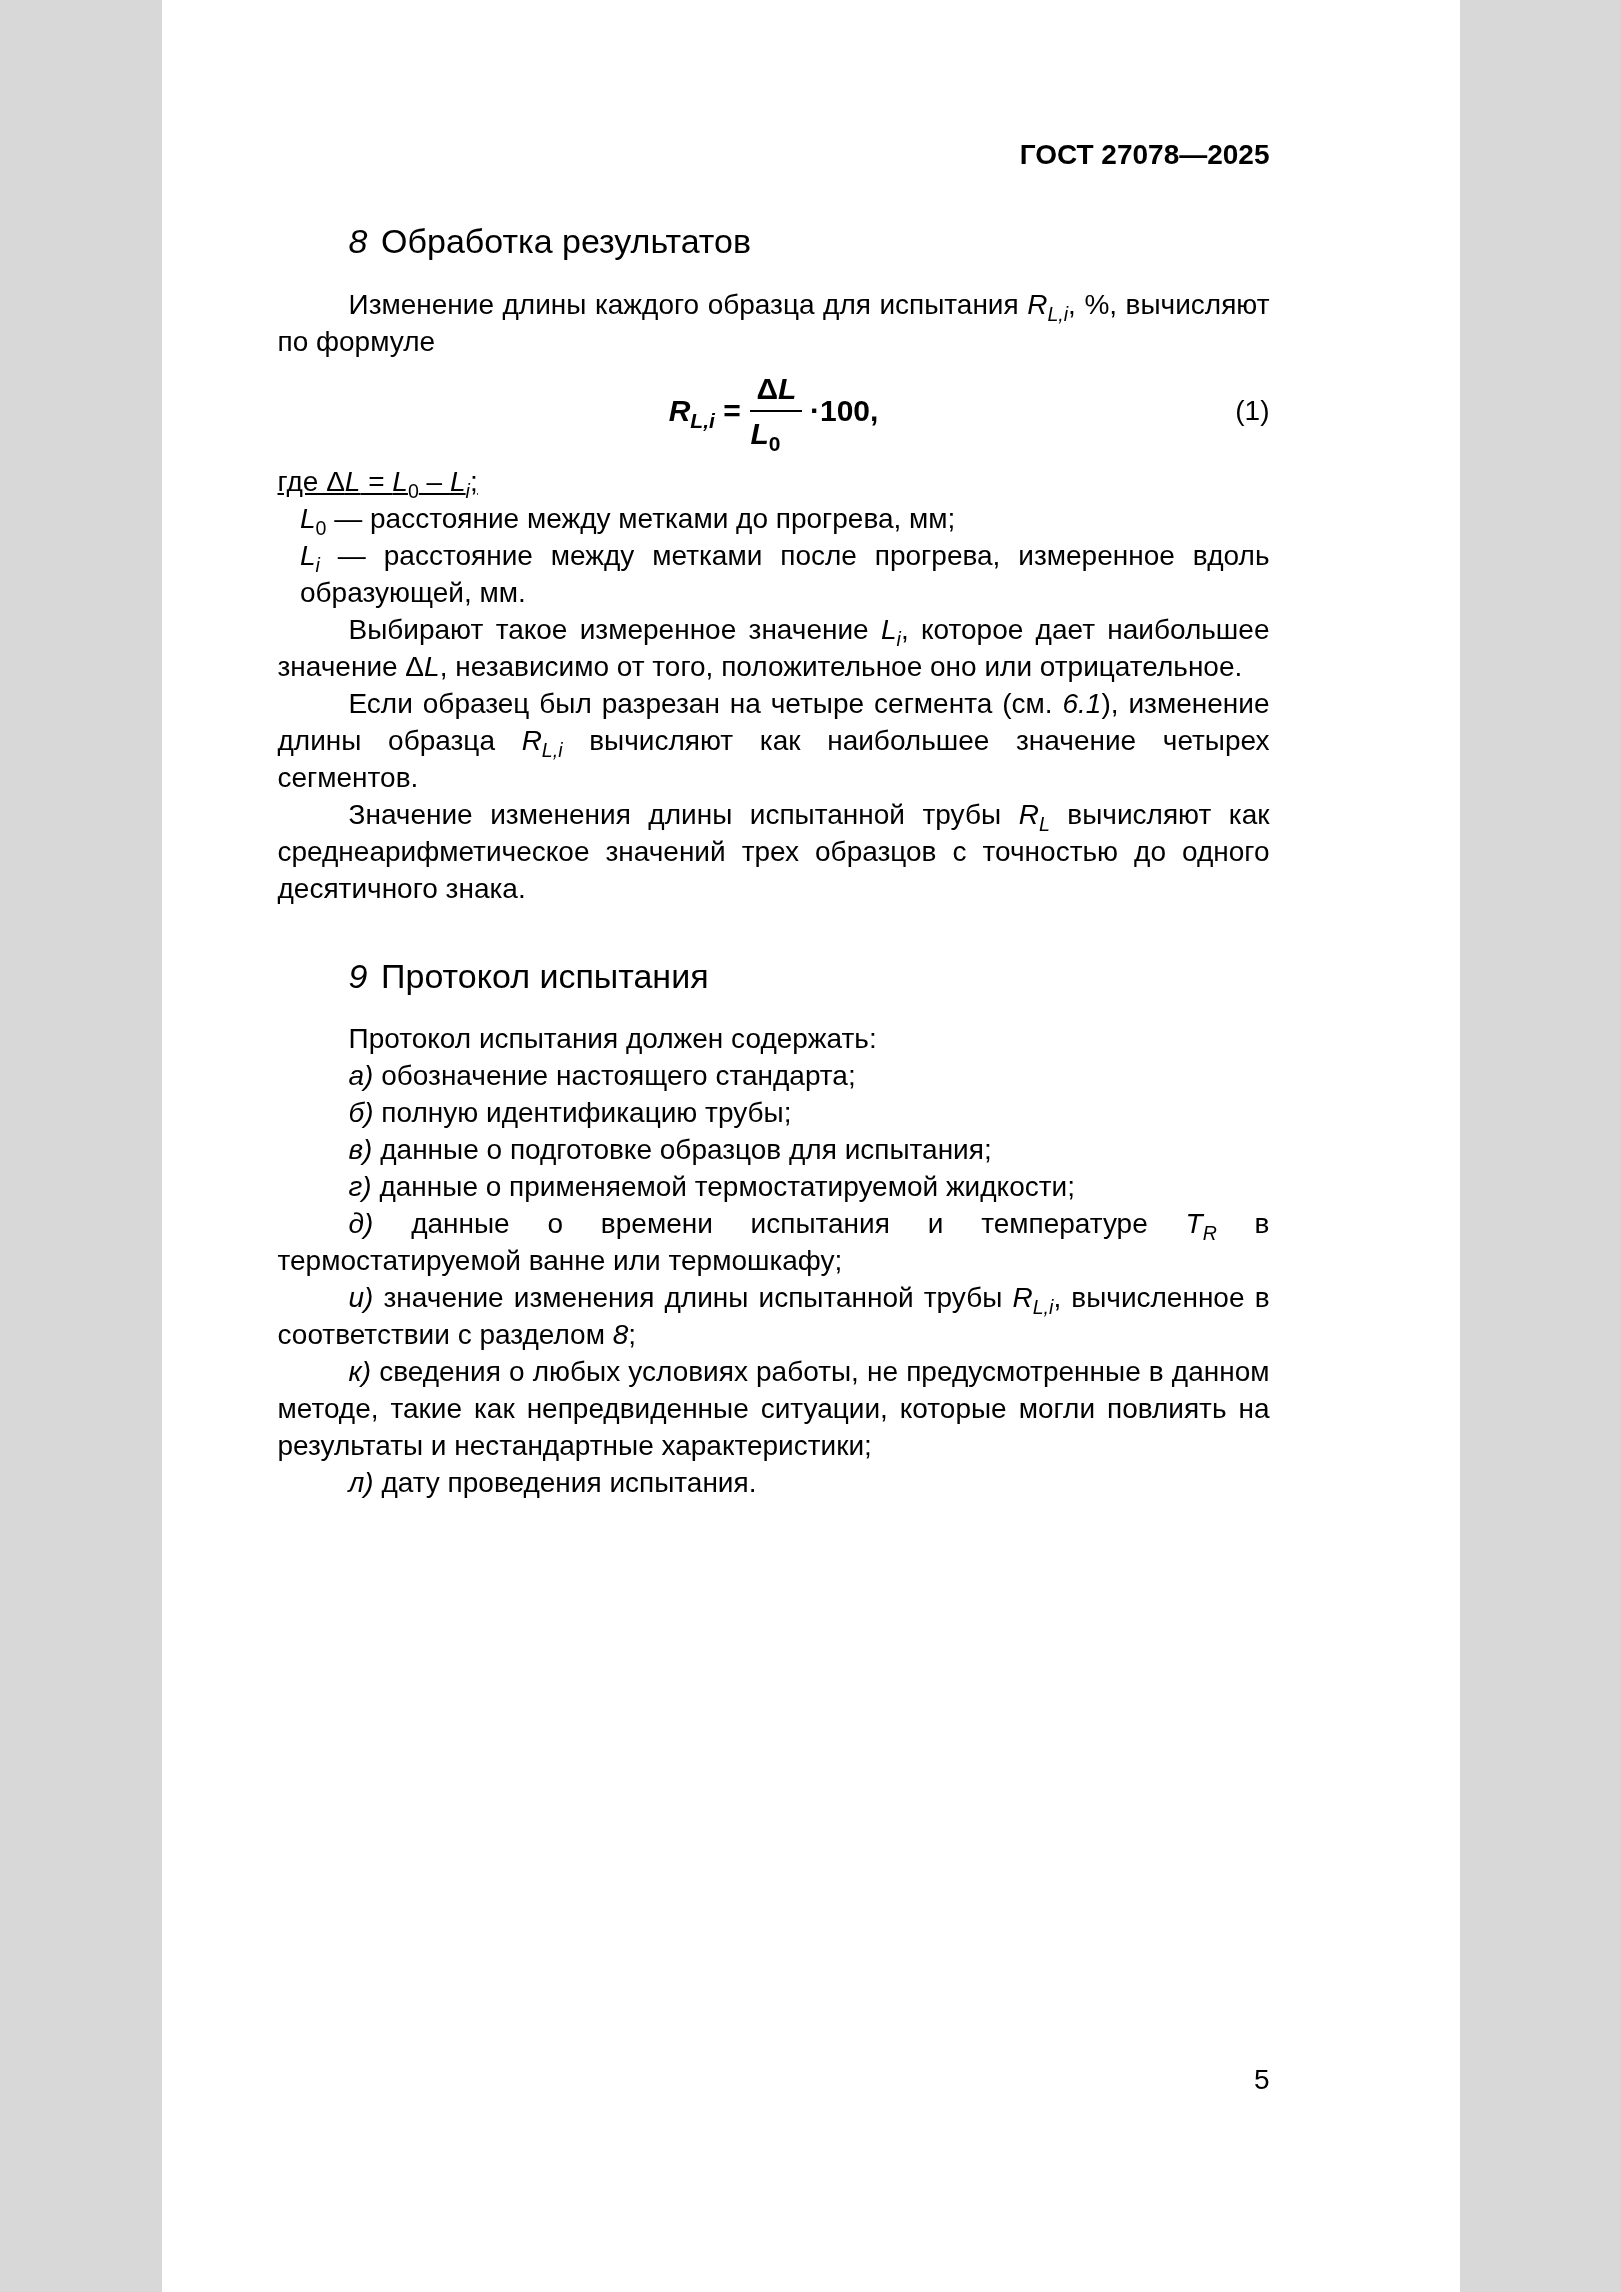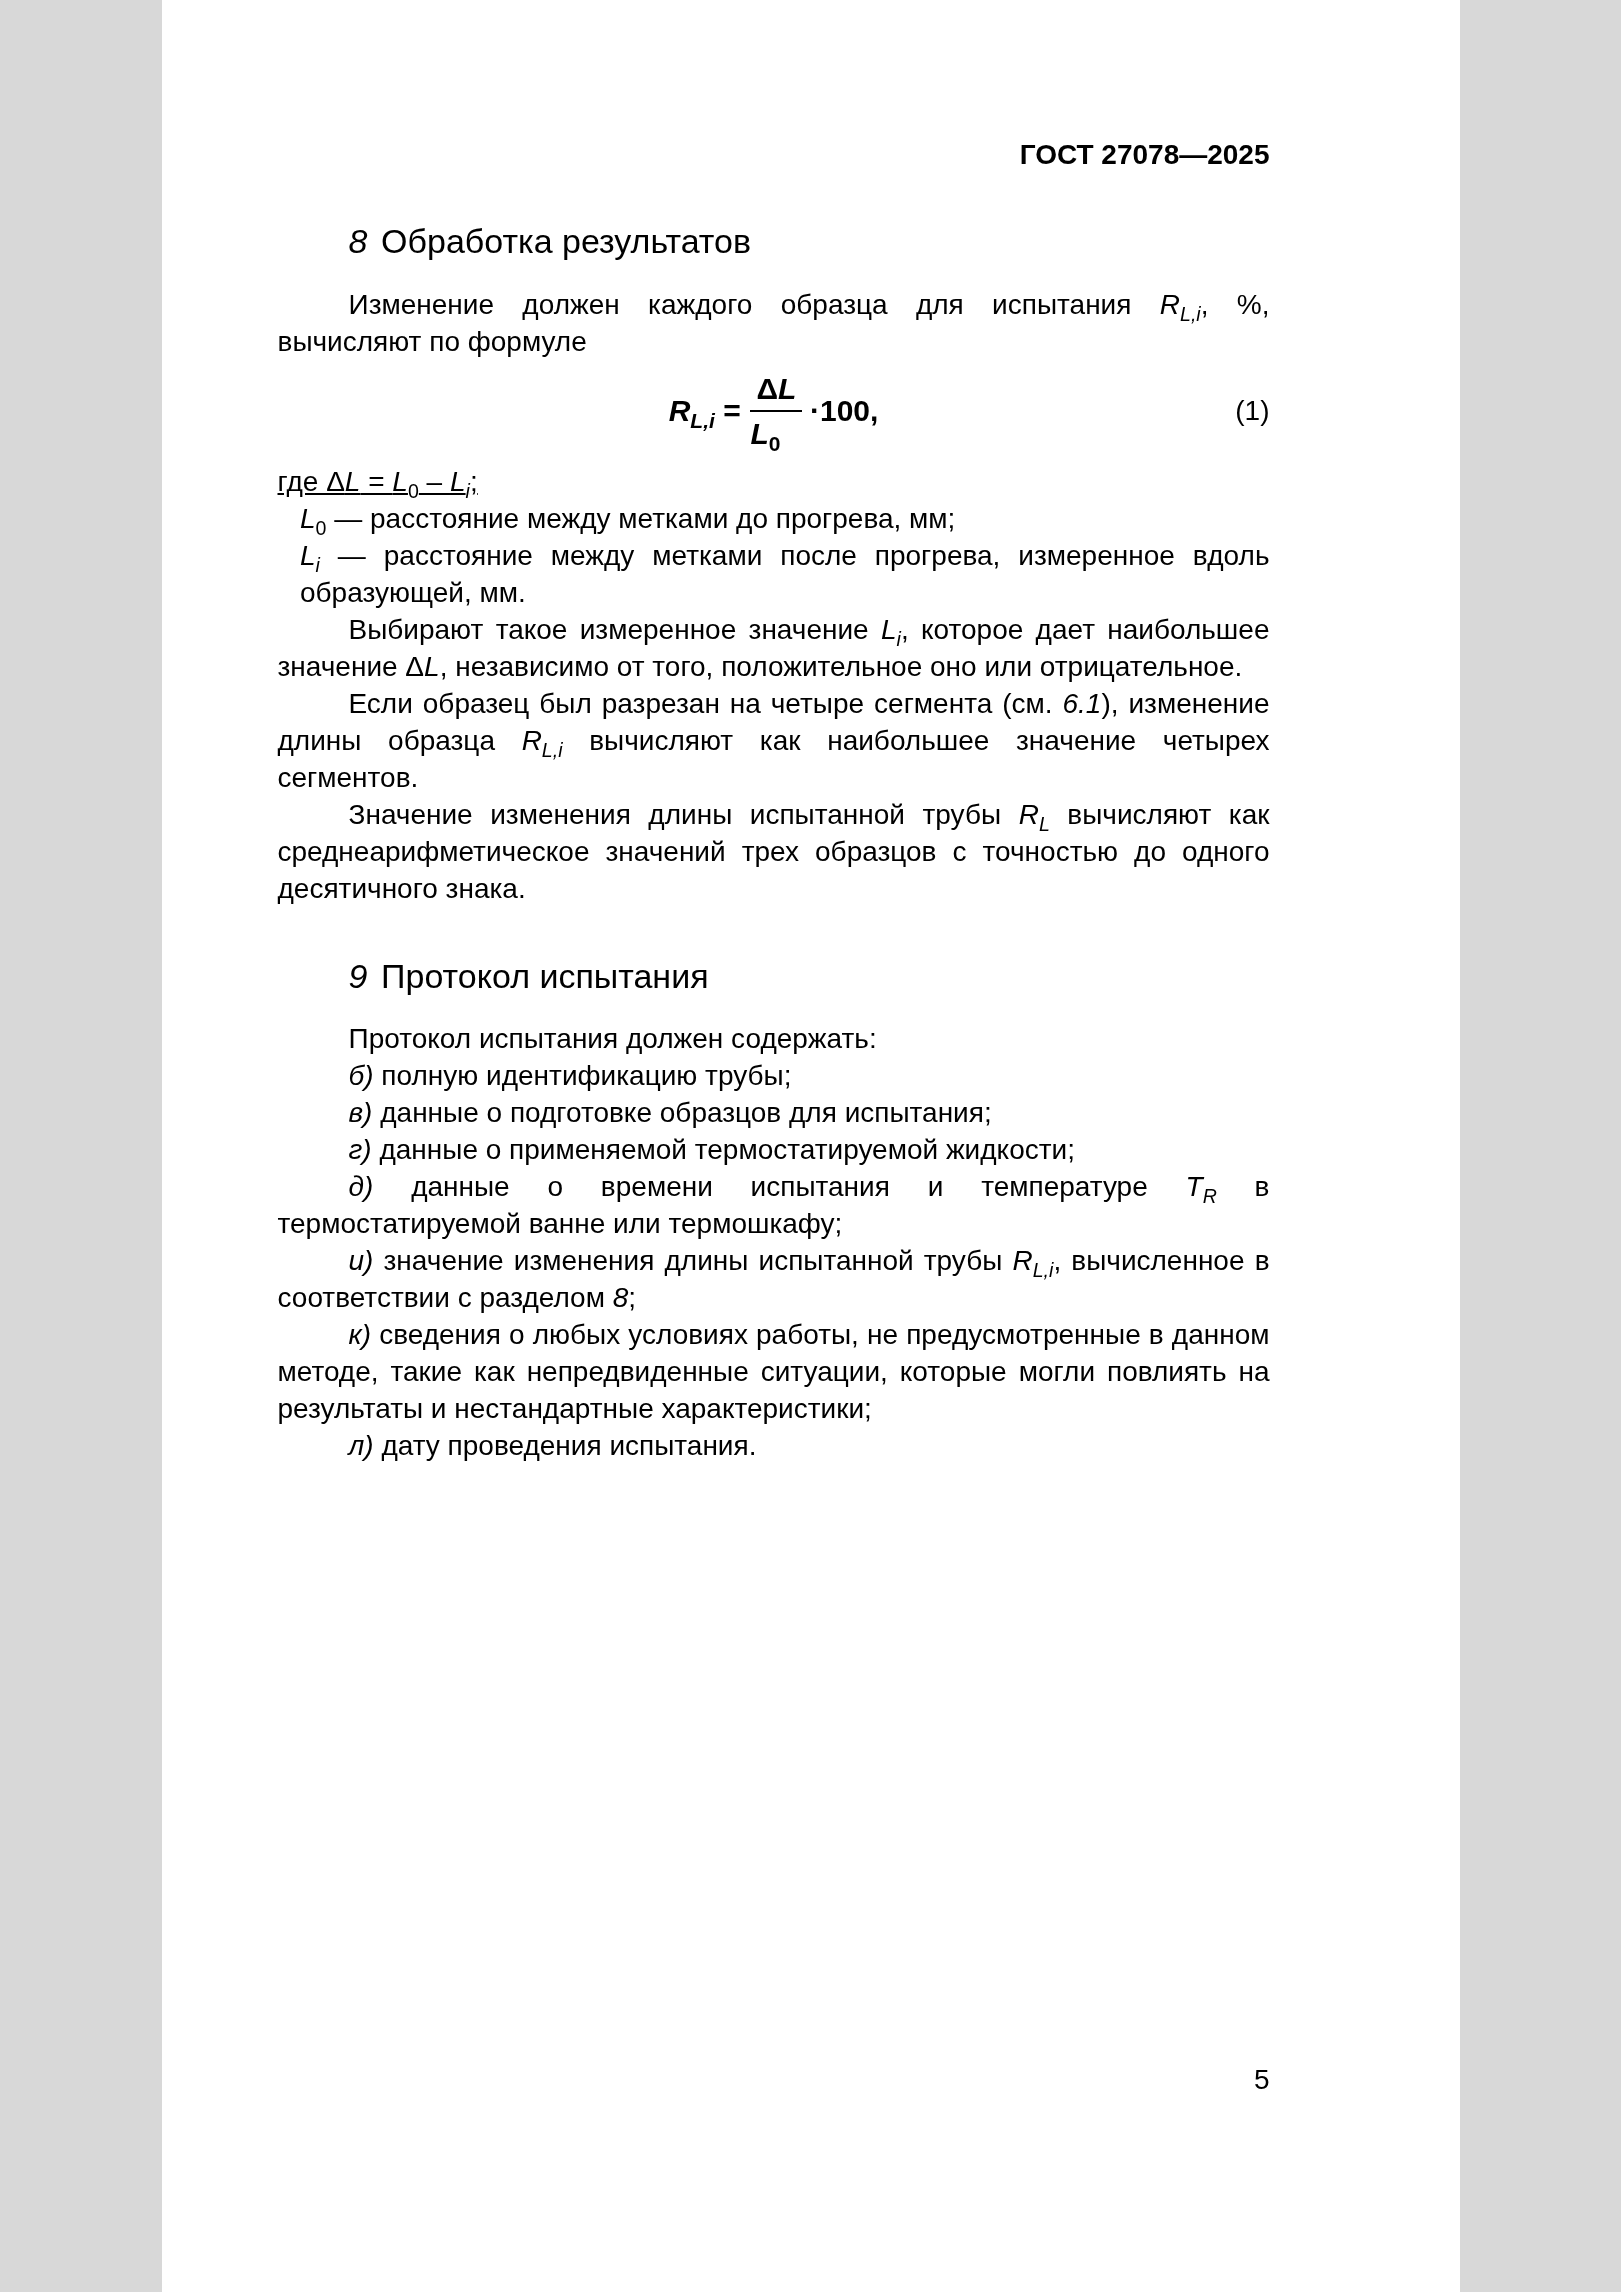--- a/index.html
+++ b/index.html
@@ -81,38 +81,39 @@
 </style>
 </head>
 <body>
 
 <div class="page">
 
   <div class="doc-header">ГОСТ 27078—2025</div>
 
   <h1 class="heading"><span class="sec-num it">8</span><span>Обработка результатов</span></h1>
 
-  <p class="para indent"><span>Изменение должен каждого образца для испытания </span><span class="it">R</span><sub class="it">L,i</sub><span>, %, вычисляют по формуле</span></p>
+  <p class="para indent"><span>Изменение длины каждого образца для испытания </span><span class="it">R</span><sub class="it">L,i</sub><span>, %, вычисляют по формуле</span></p>
 
   <div class="formula-row">
     <span class="fpart"><span class="it">R</span><sub class="it">L,i</sub><span> =</span></span><span class="frac"><span class="num"><span>Δ</span><span class="it">L</span></span><span class="den"><span class="it">L</span><sub>0</sub></span></span><span class="fpart"><span>·100,</span></span>
     <span class="formula-number">(1)</span>
   </div>
 
   <p class="para where"><span>где Δ</span><span class="it">L</span><span> = </span><span class="it">L</span><sub>0</sub><span> – </span><span class="it">L</span><sub class="it">i</sub><span>;</span></p>
   <p class="para def"><span class="it">L</span><sub>0</sub><span> — расстояние между метками до прогрева, мм;</span></p>
   <p class="para def"><span class="it">L</span><sub class="it">i</sub><span> — расстояние между метками после прогрева, измеренное вдоль образующей, мм.</span></p>
 
   <p class="para indent"><span>Выбирают такое измеренное значение </span><span class="it">L</span><sub class="it">i</sub><span>, которое дает наибольшее значение Δ</span><span class="it">L</span><span>, независимо от того, положительное оно или отрицательное.</span></p>
   <p class="para indent"><span>Если образец был разрезан на четыре сегмента (см. </span><span class="it">6.1</span><span>), изменение длины образца </span><span class="it">R</span><sub class="it">L,i</sub><span> вычисляют как наибольшее значение четырех сегментов.</span></p>
   <p class="para indent"><span>Значение изменения длины испытанной трубы </span><span class="it">R</span><sub class="it">L</sub><span> вычисляют как среднеарифметическое значений трех образцов с точностью до одного десятичного знака.</span></p>
 
   <h1 class="heading sect9-gap"><span class="sec-num it">9</span><span>Протокол испытания</span></h1>
 
   <p class="para indent"><span>Протокол испытания должен содержать:</span></p>
+  <p class="para indent"><span class="it">а)</span><span> обозначение настоящего стандарта;</span></p>
   <p class="para indent"><span class="it">б)</span><span> полную идентификацию трубы;</span></p>
   <p class="para indent"><span class="it">в)</span><span> данные о подготовке образцов для испытания;</span></p>
   <p class="para indent"><span class="it">г)</span><span> данные о применяемой термостатируемой жидкости;</span></p>
   <p class="para indent"><span class="it">д)</span><span> данные о времени испытания и температуре </span><span class="it">T</span><sub class="it">R</sub><span> в термостатируемой ванне или термошкафу;</span></p>
   <p class="para indent"><span class="it">и)</span><span> значение изменения длины испытанной трубы </span><span class="it">R</span><sub class="it">L,i</sub><span>, вычисленное в соответствии с разделом </span><span class="it">8</span><span>;</span></p>
   <p class="para indent"><span class="it">к)</span><span> сведения о любых условиях работы, не предусмотренные в данном методе, такие как непредвиденные ситуации, которые могли повлиять на результаты и нестандартные характеристики;</span></p>
   <p class="para indent"><span class="it">л)</span><span> дату проведения испытания.</span></p>
 
   <div class="page-num">5</div>
 

